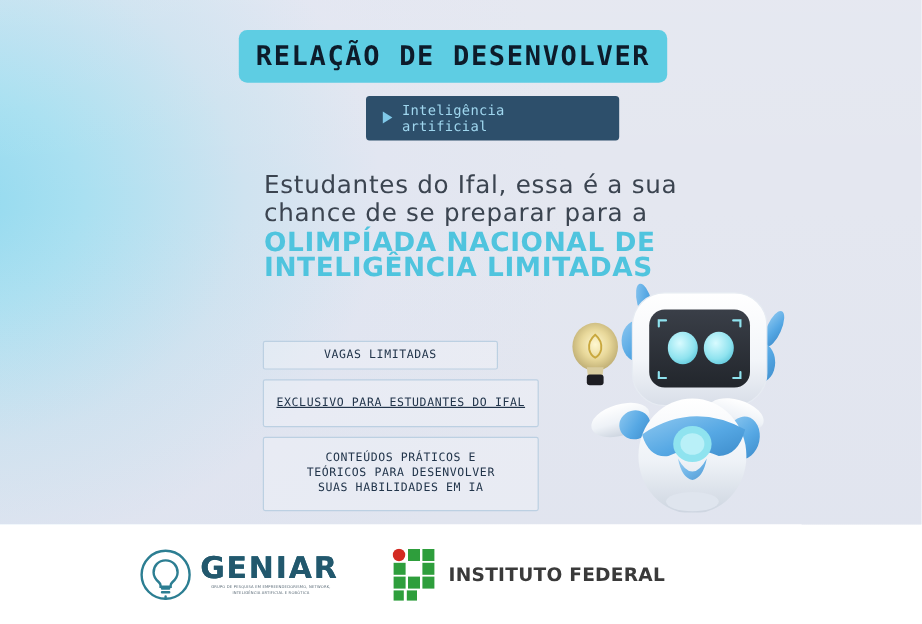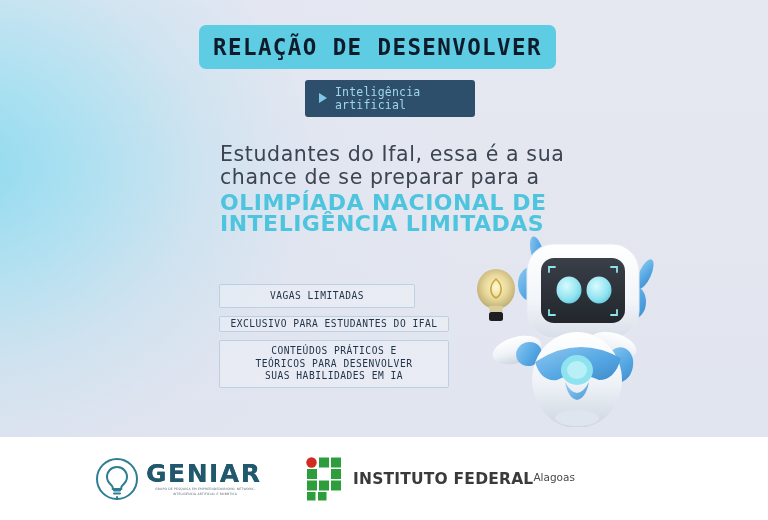--- a/index.html
+++ b/index.html
@@ -43,21 +43,21 @@
     font-size:22.5px;
     letter-spacing:1.4px;
     color:#0d1b2a;
     white-space:nowrap;
   }
 
   
   #subtitle-badge {
     position:absolute;
     left:305px; top:80px;
-    width:170px; height:37px;
+    width:211px; height:37px;
     background:#2d4f6b;
     border-radius:3px;
     display:flex; align-items:center;
     padding-left:14px;
     gap:8px;
     z-index:5;
   }
   #play-tri {
     width:0;height:0;
     border-left:8px solid #7fc8e8;
@@ -114,22 +114,22 @@
     text-align:center;
     font-family:"DejaVu Sans Mono", monospace;
     font-size:9.6px;
     line-height:12.5px;
     letter-spacing:0.5px;
     color:#22354b;
     margin-bottom:8px;
     padding:4px 6px;
   }
   #box-1 { width:196px; height:24px; }
-  #box-2 { width:230px; height:16px; }
-  #box-3 { width:230px; height:48px; }
+  #box-2 { width:230px; height:40px;text-decoration:underline; }
+  #box-3 { width:230px; height:62px; }
 
   
   #robot {
     position:absolute;
     left:465px; top:222px;
     width:215px; height:205px;
     z-index:3;
   }
 
   
@@ -321,17 +321,16 @@
 
       <rect x="1" y="23.5" width="10" height="10" fill="#2e9e3c"></rect>
       <rect x="13" y="23.5" width="10" height="10" fill="#2e9e3c"></rect>
       <rect x="25" y="23.5" width="10" height="10" fill="#2e9e3c"></rect>
 
       <rect x="1" y="35" width="8.5" height="8.5" fill="#2e9e3c"></rect>
       <rect x="12" y="35" width="8.5" height="8.5" fill="#2e9e3c"></rect>
     </svg>
     <div id="ifal-text-wrap">
       <div id="ifal-title">INSTITUTO FEDERAL</div>
-      <div id="ifal-sub">Alagoas</div>
     </div>
   </div>
 
 </div>
 
 </body></html>

